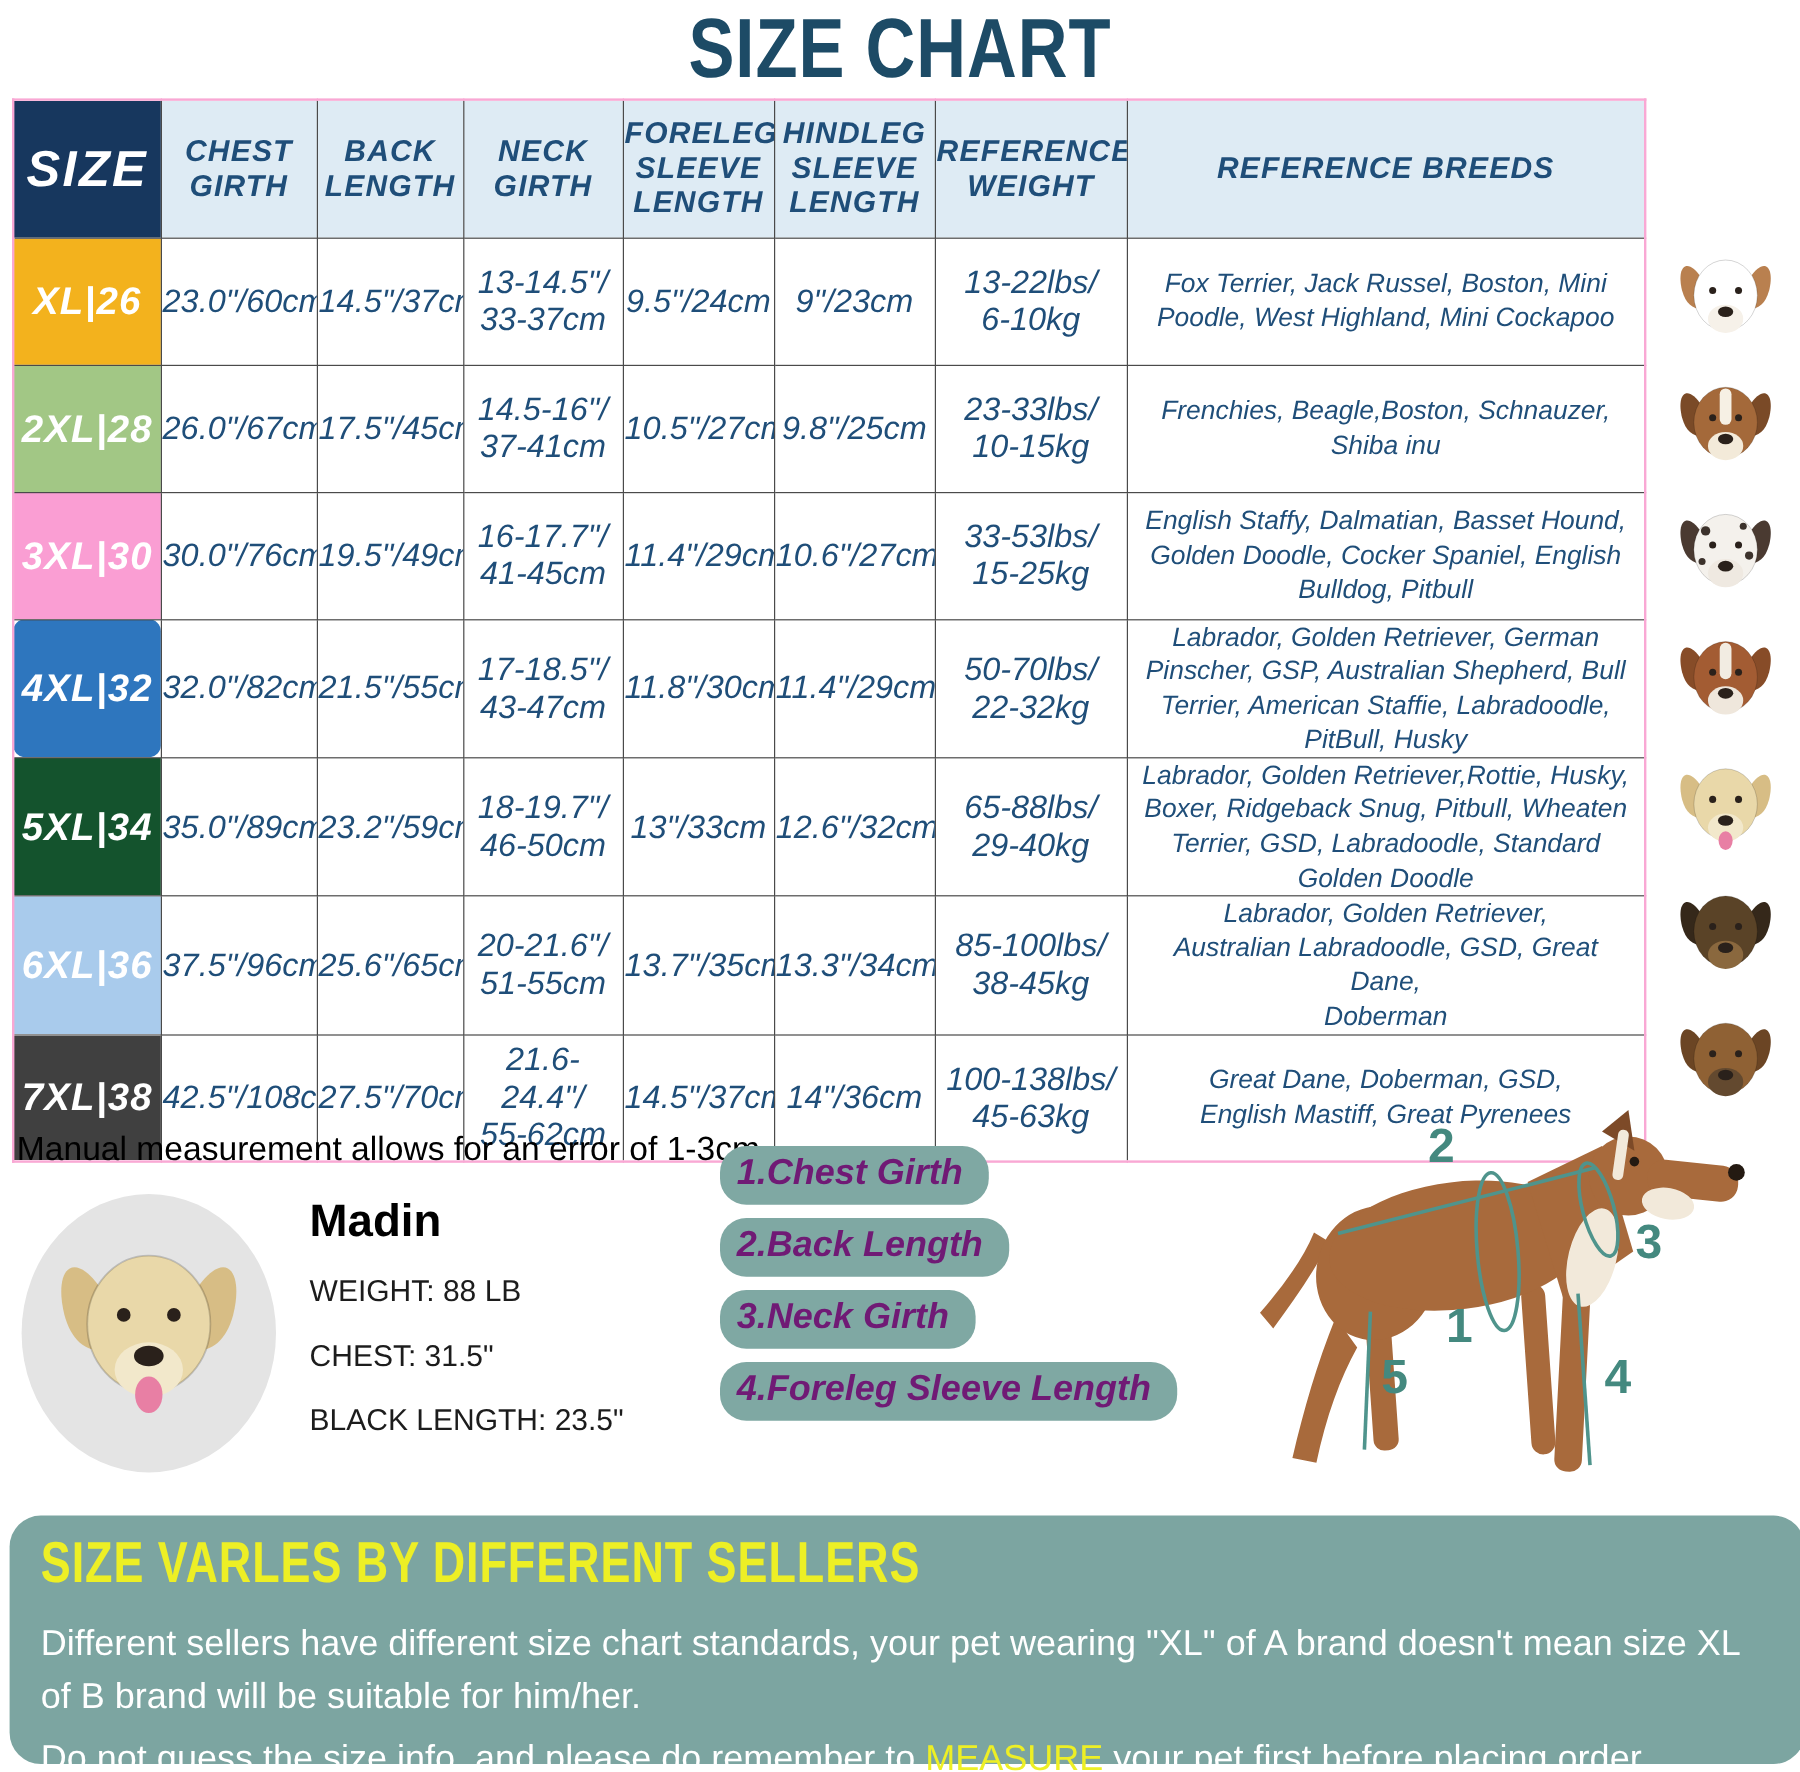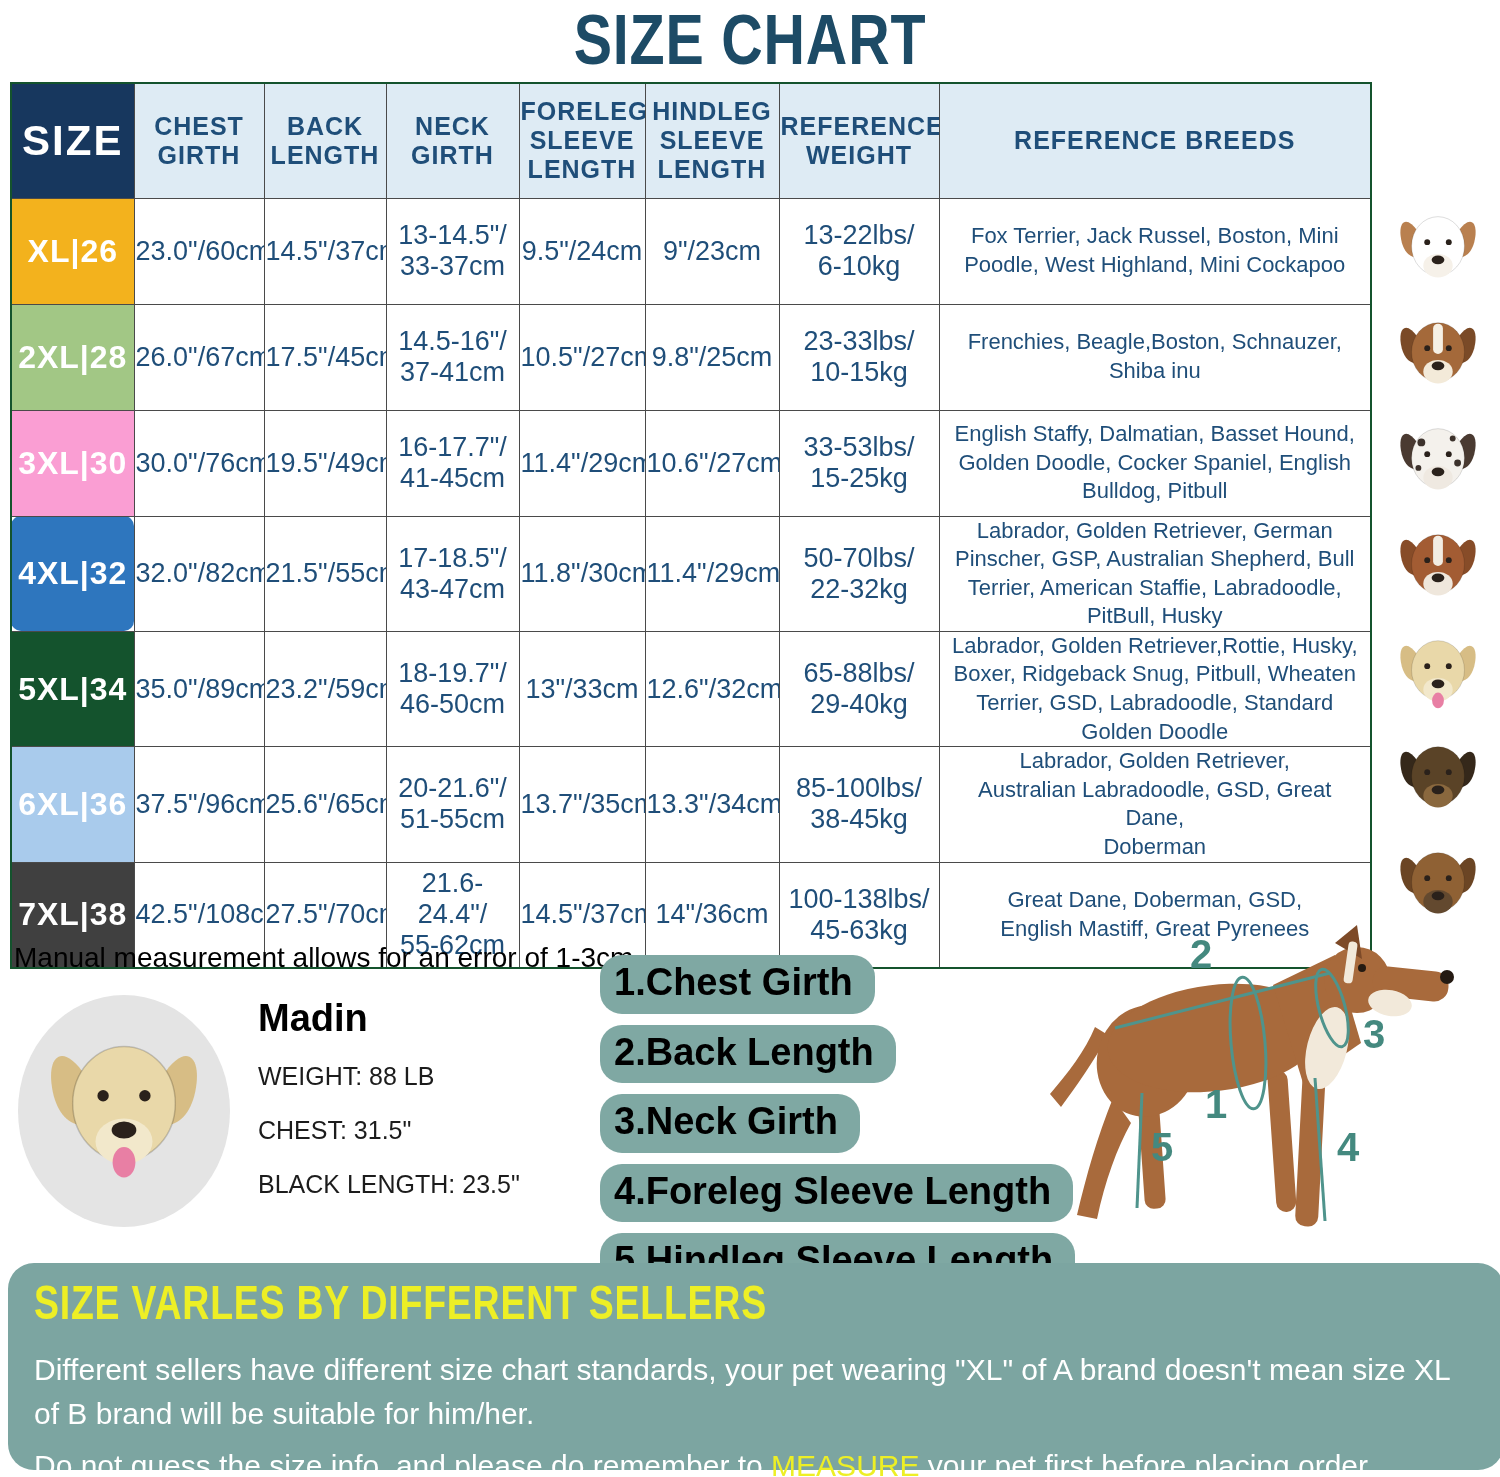--- a/index.html
+++ b/index.html
@@ -6,21 +6,21 @@
   .page{position:relative;width:1500px;height:1477px;overflow:hidden;background:#fff;
         font-family:"Liberation Sans","DejaVu Sans",sans-serif;}
 
   
   .title-wrap{position:absolute;top:0;left:0;width:100%;text-align:center;}
   .title{display:inline-block;font-size:70px;font-weight:900;color:#1D4B66;
          letter-spacing:1px;transform:scaleX(0.82);transform-origin:center;line-height:80px;}
 
   
   table.size-table{position:absolute;left:10px;top:82px;width:1360px;
-        border-collapse:collapse;table-layout:fixed;border:2px solid #14532d;}
+        border-collapse:collapse;table-layout:fixed;border:2px solid #f9a8d4;font-style:italic;}
   col.c0{width:123px}col.c1{width:130px}col.c2{width:122px}col.c3{width:133px}
   col.c4{width:126px}col.c5{width:134px}col.c6{width:160px}col.c7{width:432px}
   .size-table th,.size-table td{border:1px solid #4a4a4a;text-align:center;vertical-align:middle;
         white-space:pre-line;overflow:hidden;}
   .size-table thead tr{height:115px;}
   .size-table tbody tr{height:106px;}
   .size-table th{background:#DEEBF4;color:#1F4E79;font-size:25px;font-weight:700;letter-spacing:1px;}
   .size-table th.th-size{background:#17375E;color:#fff;font-size:42px;font-weight:800;letter-spacing:2px;}
   .size-table td{color:#1F4E79;font-size:27px;}
   .size-table td.size-cell{color:#fff;font-size:32px;font-weight:800;letter-spacing:1px;}
@@ -39,22 +39,22 @@
   .model-photo svg{width:190px;height:190px;}
   .model-info{margin-left:28px;padding-top:2px;}
   .model-name{font-size:38px;font-weight:900;color:#000;margin-bottom:22px;}
   .model-line{font-size:25px;color:#1c1c1c;margin-bottom:25px;}
   .try-on{font-size:27px;color:#1c1c1c;}
   .try-on .size-val{font-size:33px;font-weight:900;color:#000;margin-left:14px;}
 
   
   #pills{position:absolute;left:600px;top:955px;display:flex;flex-direction:column;
          align-items:flex-start;gap:11px;}
-  .pill{background:#7FA8A3;color:#000000;font-size:38px;font-weight:700;
-        padding:5px 22px 8px 14px;border-radius:22px;line-height:1.2;}
+  .pill{background:#7FA8A3;color:#701a75;font-size:30px;font-weight:700;
+        padding:5px 22px 8px 14px;border-radius:22px;line-height:1.2;font-style:italic;}
 
   
   #diagram{position:absolute;left:1005px;top:923px;width:495px;height:338px;}
   #diagram text.m{fill:#44897F;font-size:40px;font-weight:700;font-family:"Liberation Sans",sans-serif;}
   #diagram .ann{stroke:#4F948C;stroke-width:3;fill:none;}
 
   
   .panel{position:absolute;left:8px;top:1263px;width:1496px;height:207px;
          background:#7CA5A1;border-radius:26px;box-sizing:border-box;padding:14px 26px 0 26px;}
   .panel-heading{line-height:52px;}
@@ -358,21 +358,20 @@
       <div class="model-line">CHEST: 31.5"</div>
       <div class="model-line">BLACK LENGTH: 23.5"</div>
     </div>
   </div>
 
   <div id="pills">
       <div class="pill">1.Chest Girth</div>
       <div class="pill">2.Back Length</div>
       <div class="pill">3.Neck Girth</div>
       <div class="pill">4.Foreleg Sleeve Length</div>
-      <div class="pill">5.Hindleg Sleeve Length</div>
     </div>
 
   <svg id="diagram" viewBox="0 0 495 338">
 
     <g fill="#A86A3C">
       <path d="M103,112 C88,140 72,162 56,184 L45,171 C63,150 80,128 90,104 Z"></path>
       <path d="M108,175 C92,215 82,250 72,292 L92,296 C100,258 112,225 126,200 Z"></path>
       <rect x="132" y="168" width="21" height="118" rx="9" transform="rotate(-4 142 168)"></rect>
       <ellipse cx="142" cy="138" rx="50" ry="56" transform="rotate(12 142 138)"></ellipse>
       <rect x="262" y="148" width="20" height="142" rx="10" transform="rotate(-4 262 148)"></rect>

